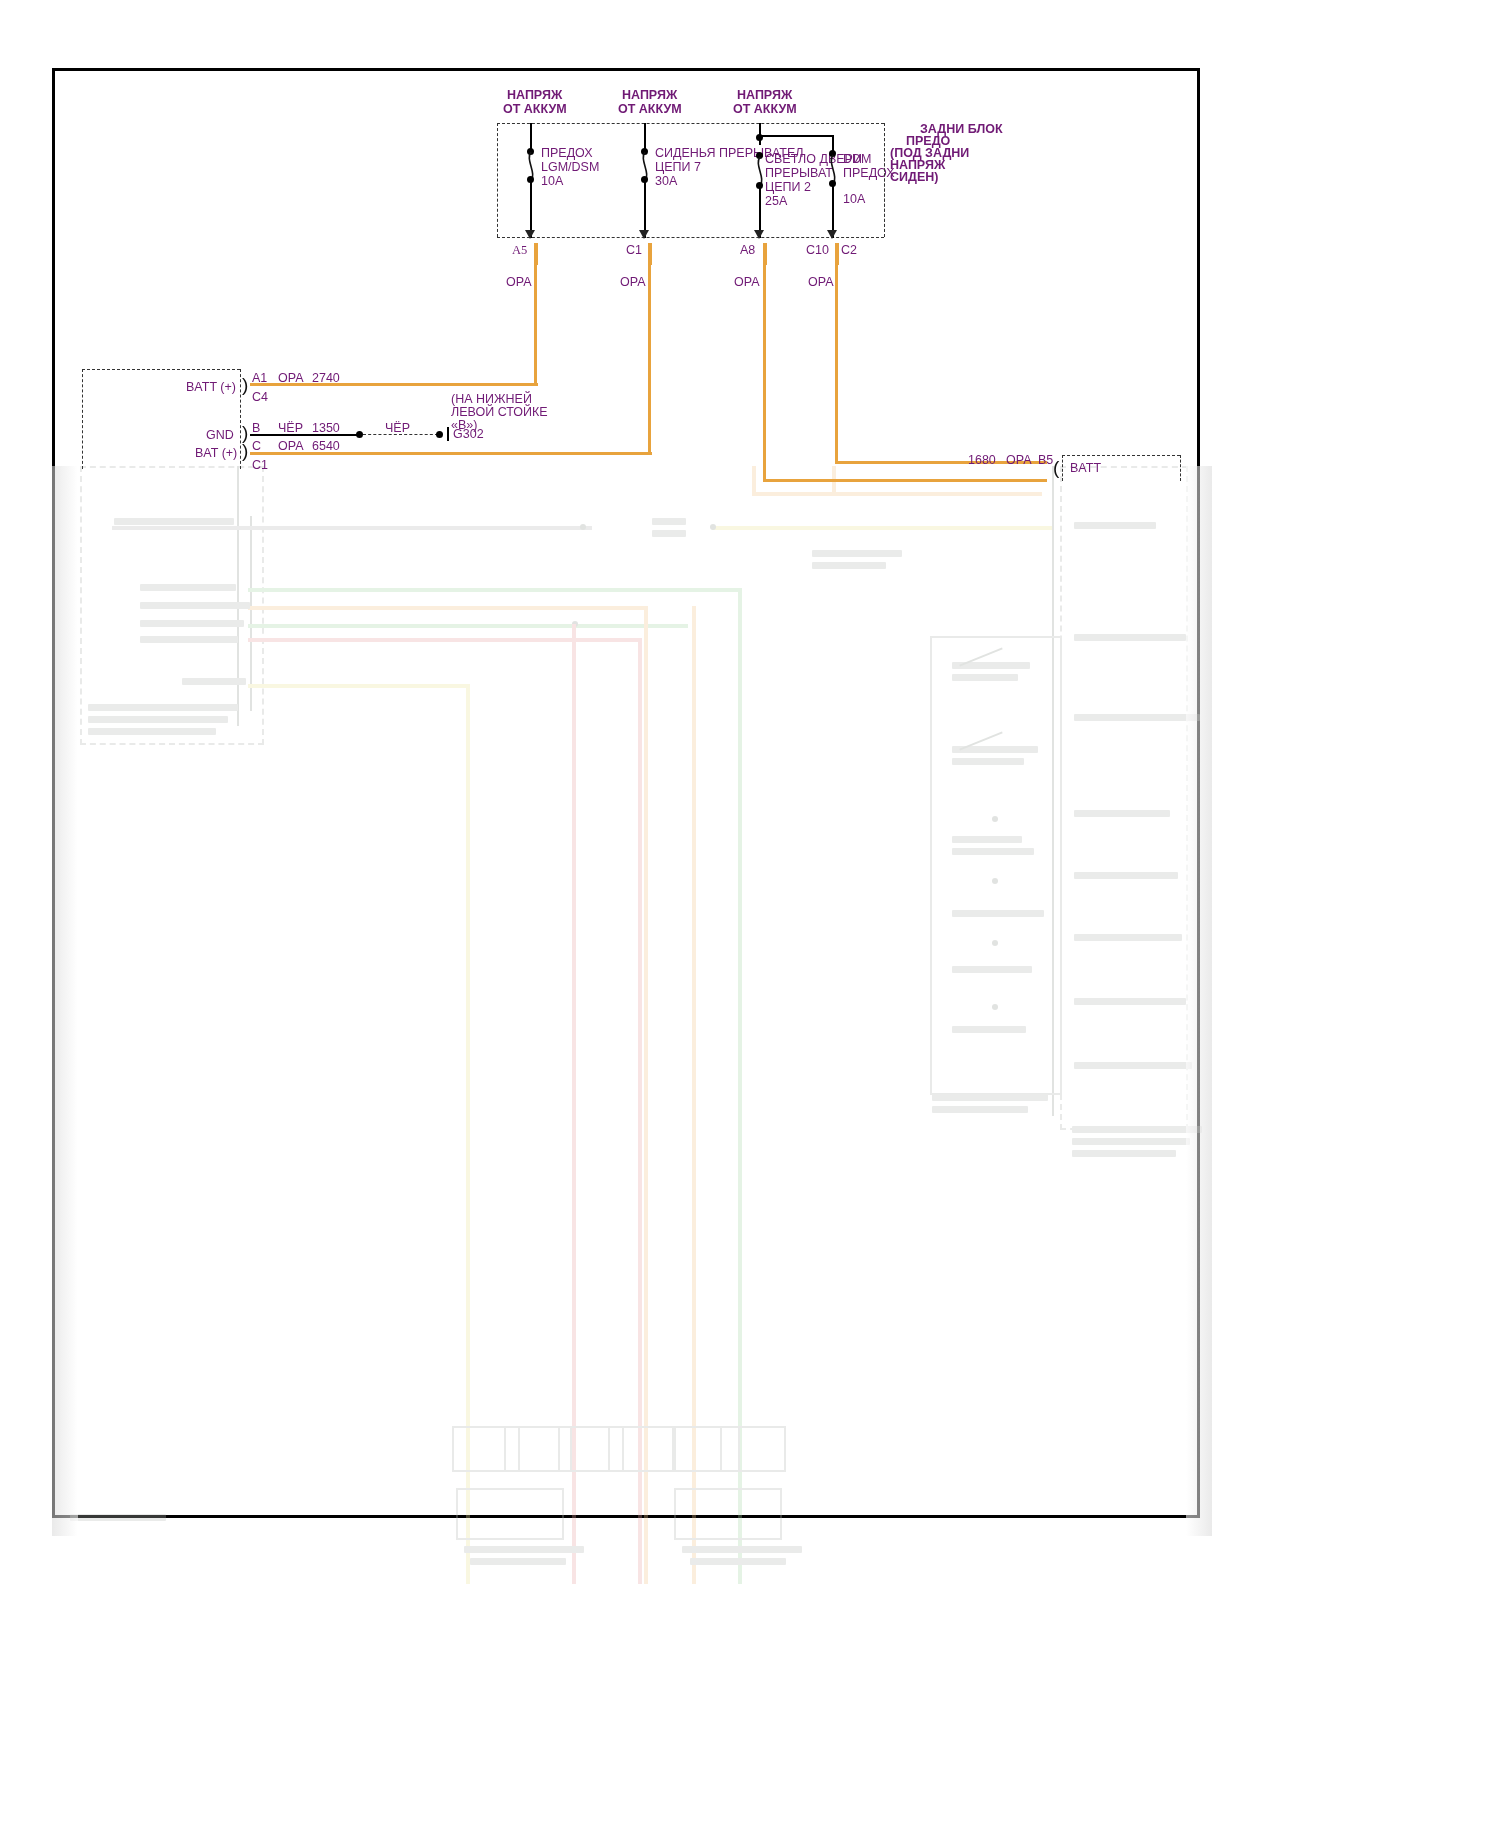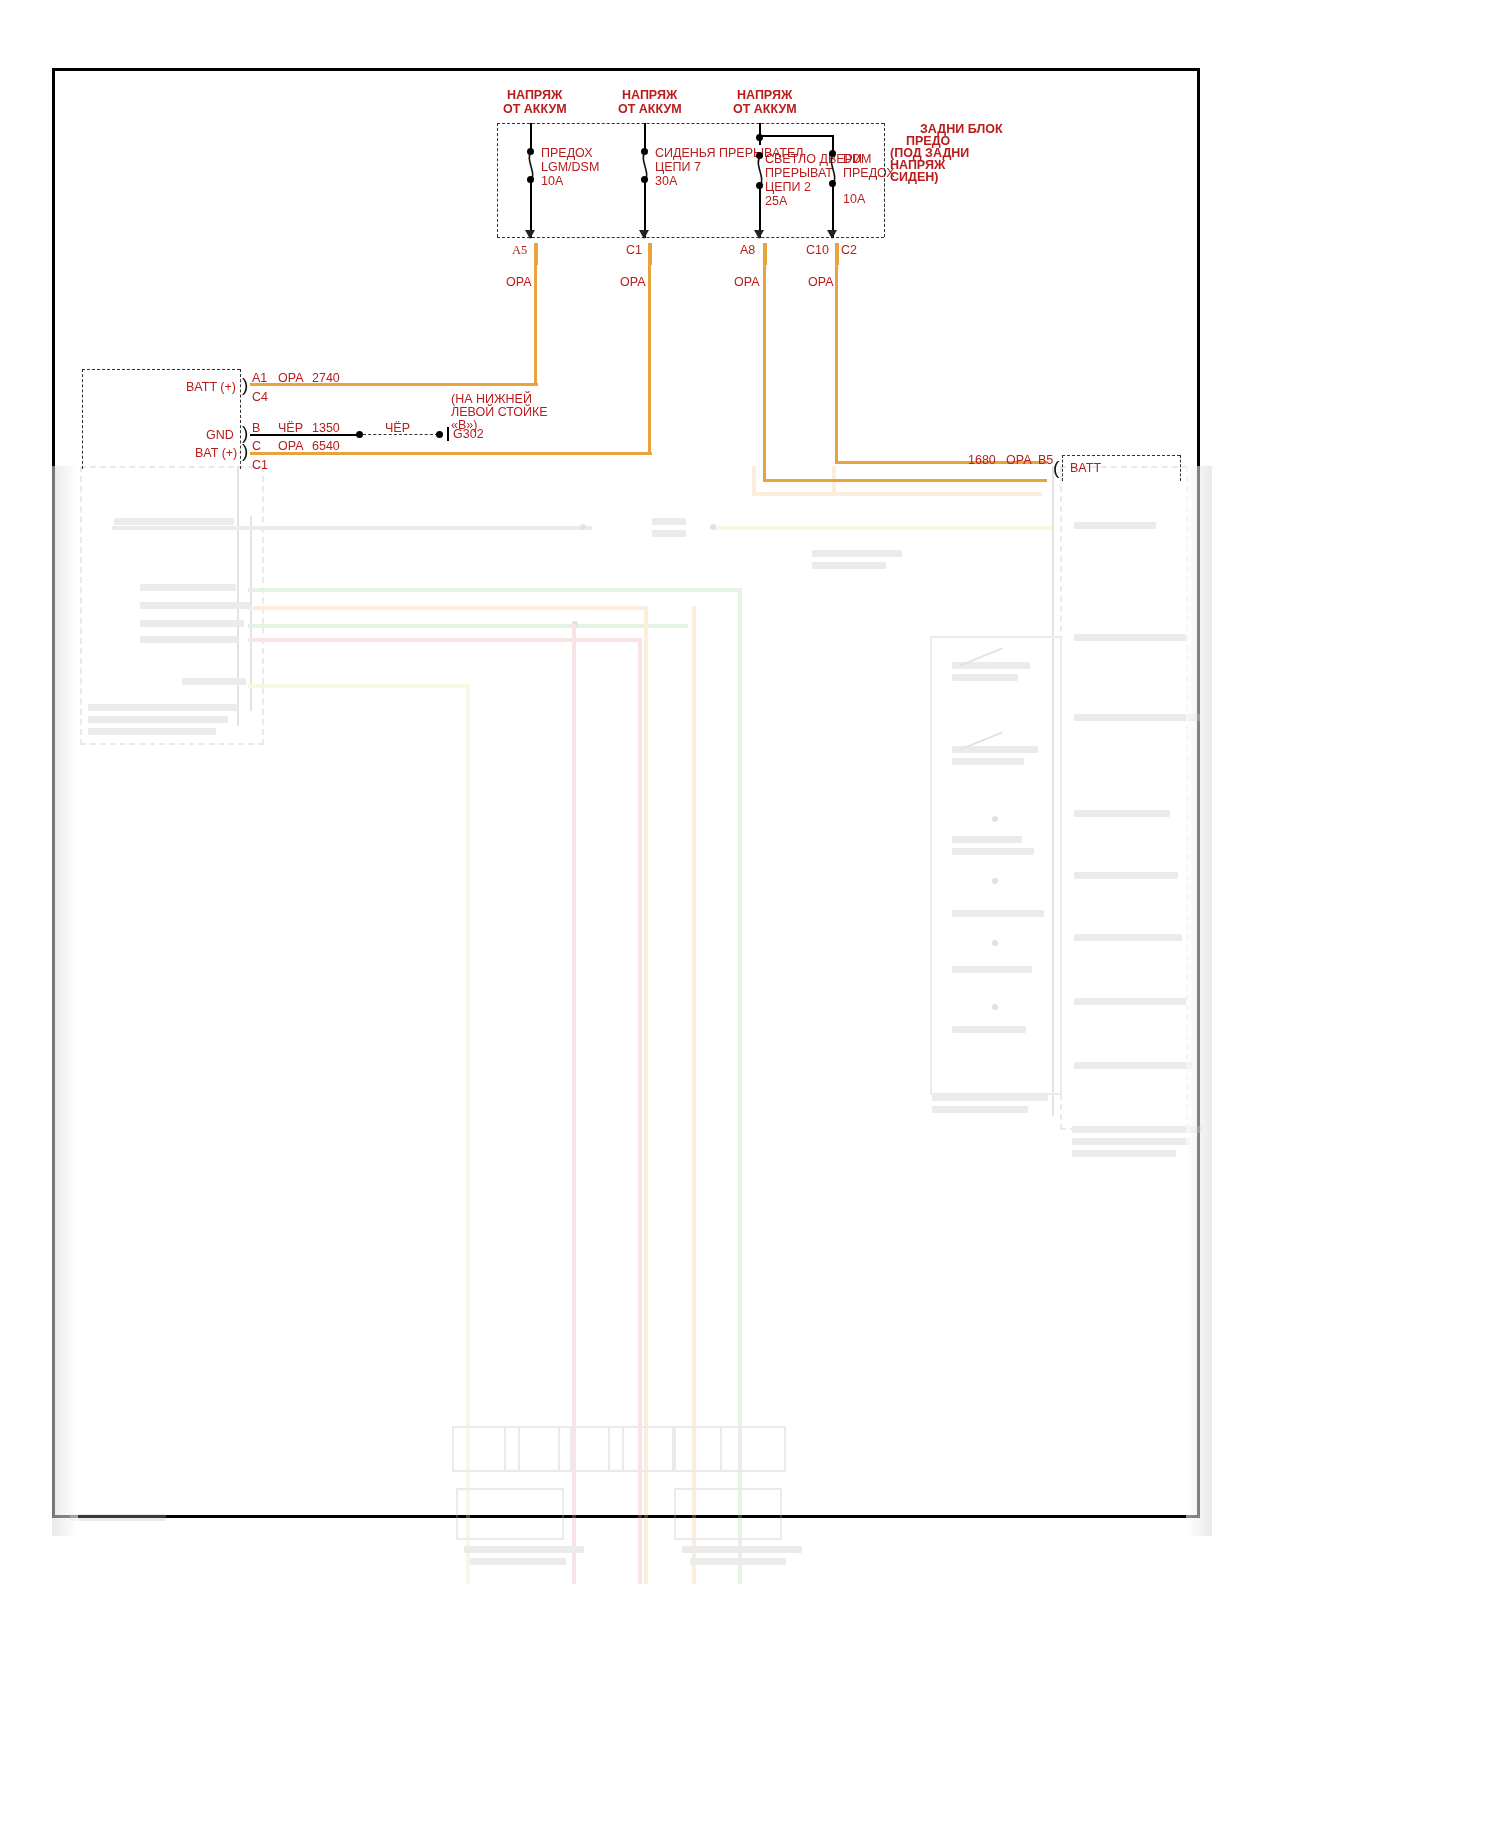--- a/index.html
+++ b/index.html
@@ -3,21 +3,21 @@
 <meta charset="utf-8">
 <style>
   html,body{margin:0;padding:0;background:#ffffff;}
   body{font-family:"Liberation Sans", sans-serif;}
   #page{position:relative;width:1500px;height:1828px;background:#ffffff;overflow:hidden;}
 
   
   .page-border{position:absolute;left:52px;top:68px;width:1148px;height:1450px;border:3px solid #000;box-sizing:border-box;}
 
   
-  .txt{position:absolute;color:#b91c1c;font-size:12.5px;line-height:14.5px;white-space:pre;}
+  .txt{position:absolute;color:#701a75;font-size:12.5px;line-height:14.5px;white-space:pre;}
   .txt.b{font-weight:bold;}
   .wire{position:absolute;background:#000;}
   .wire.h{height:1.6px;}
   .wire.v{width:1.6px;}
   .owire{position:absolute;background:#e8a33d;}
   .owire.h{height:3.2px;}
   .owire.v{width:3.2px;}
   .dash-h{position:absolute;height:0;border-top:1.6px dashed #333;}
   .dash-v{position:absolute;width:0;border-left:1.6px dashed #333;}
   .dot{position:absolute;width:7px;height:7px;border-radius:50%;background:#000;}

